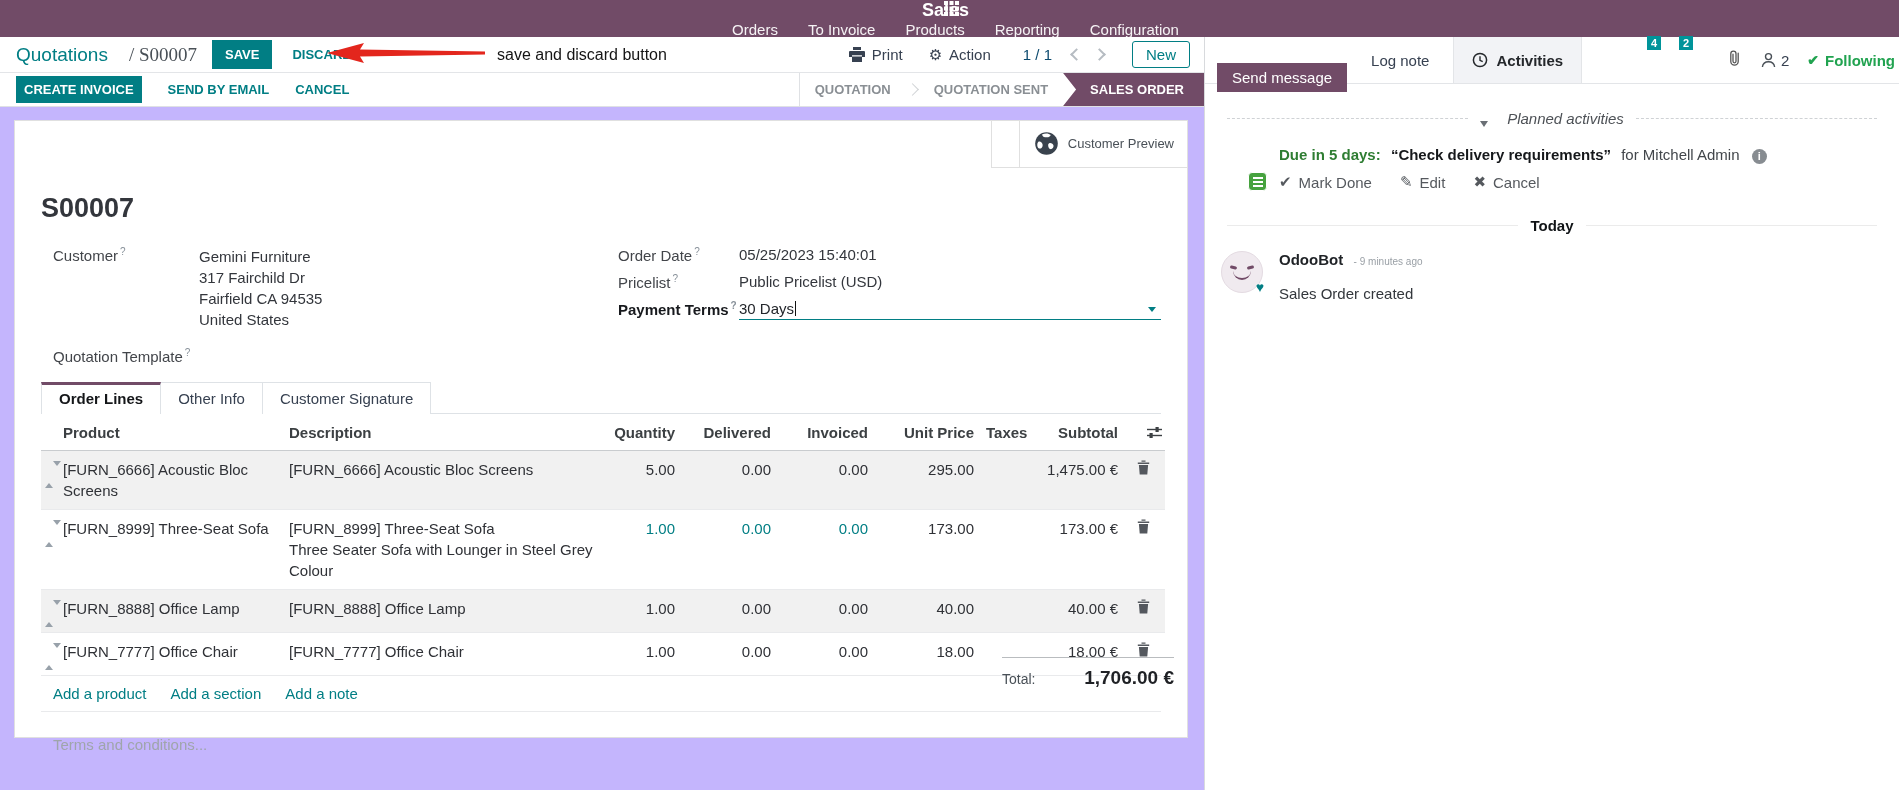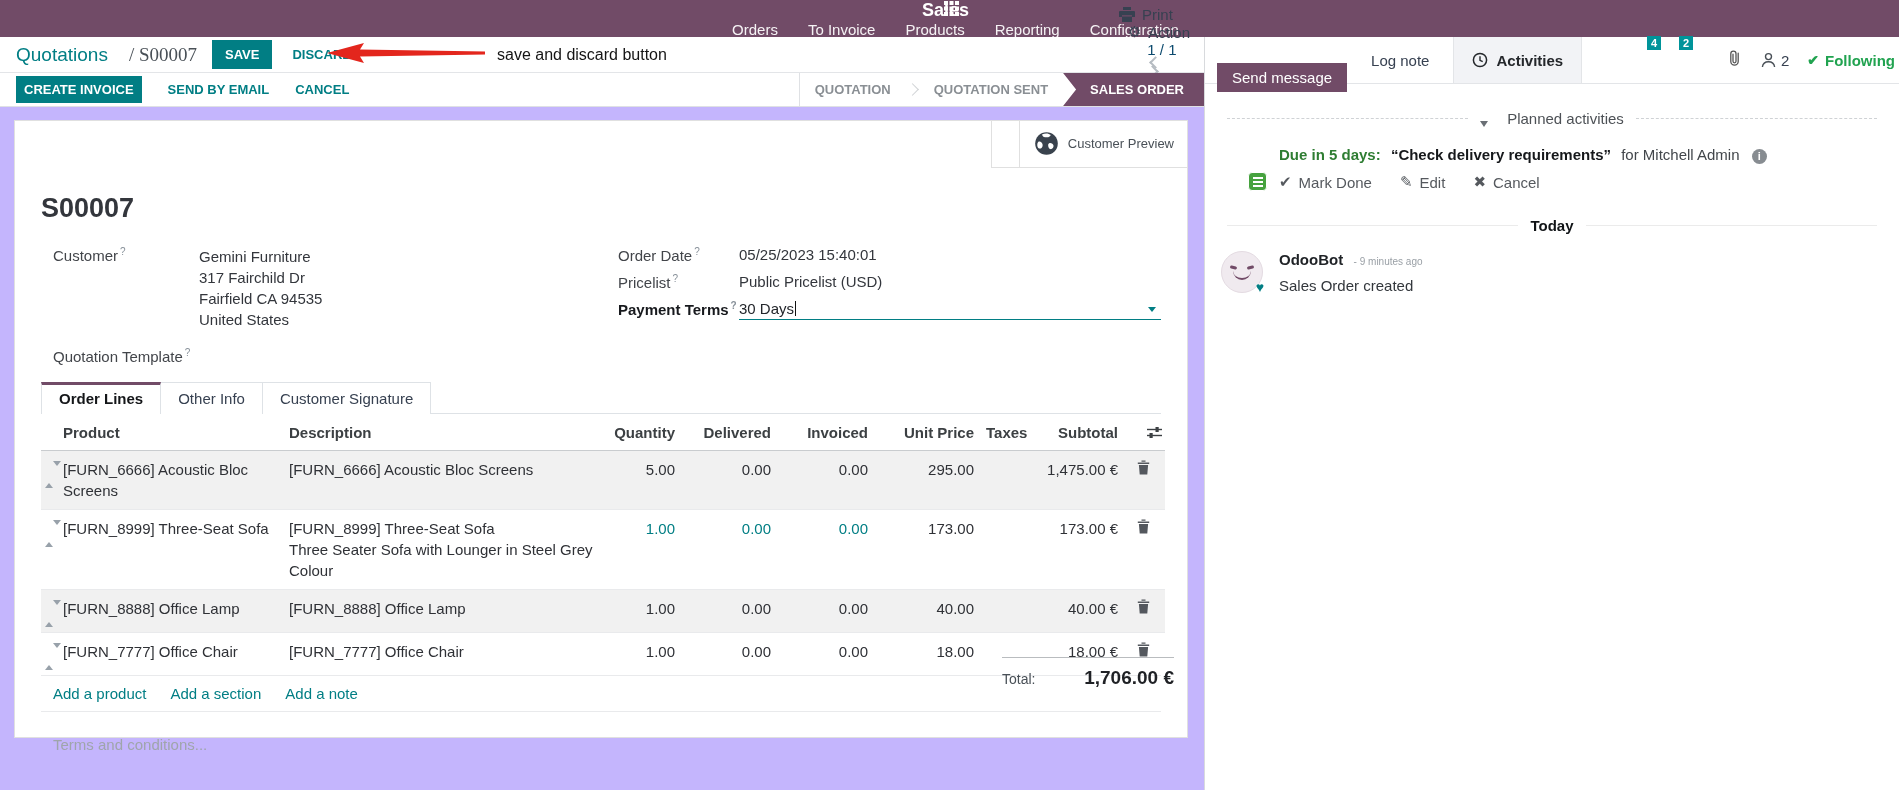--- a/index.html
+++ b/index.html
@@ -25,21 +25,21 @@
   .left-pane { width:1205px; border-right:1px solid #d8dadd; display:flex; flex-direction:column; background:#fff; }
 
   
   .control-row { height:36px; border-bottom:1px solid #e3e5e8; display:flex; align-items:center; padding:0 14px 0 16px; position:relative; background:#fff; }
   .bc-link { color:#017E84; font-size:19px; cursor:pointer; }
   .bc-cur  { color:#495057; font-size:19px; margin-left:21px;font-family:Liberation Serif, serif; }
   .btn-save { background:#017E84; color:#fff; border:none; font-size:13px; font-weight:700; padding:7px 13px; margin-left:15px; cursor:pointer; font-family:inherit; }
   .btn-discard { background:none; border:none; color:#017E84; font-size:13px; font-weight:700; margin-left:20px; cursor:pointer; font-family:inherit; }
   .annotation-arrow { position:absolute; left:327px; top:52%; transform:translateY(-50%); }
   .annotation-text { position:absolute; left:497px; top:50%; transform:translateY(-50%); font-size:16px; color:#151515; }
-  .cp-right { margin-left:auto; display:flex; align-items:center; font-size:15px; color:#374151;flex-direction:column; }
+  .cp-right { margin-left:auto; display:flex; align-items:center; font-size:15px; color:#374151; }
   .cp-btn { display:flex; align-items:center; gap:7px; cursor:pointer; }
   .gear-glyph { font-size:15px; color:#374151; }
   .pager { margin-left:32px; color:#0c4a6e; }
   .pg-chev { width:9px; height:9px; border-left:2px solid #b6bcc2; border-bottom:2px solid #b6bcc2; display:inline-block; cursor:pointer; }
   .pg-prev { transform:rotate(45deg); margin-left:20px; }
   .pg-next { transform:rotate(-135deg); margin-left:14px; }
   .btn-new { margin-left:28px; border:1px solid #017E84; color:#017E84; background:#fff; font-size:15px; padding:4px 13px; border-radius:3px; cursor:pointer; font-family:inherit; }
 
   
   .status-row { height:34px; border-bottom:1px solid #dfe1e4; display:flex; align-items:stretch; background:#fff; }
@@ -110,21 +110,21 @@
   .btn-lognote { background:none; border:none; font-size:15px; color:#374151; margin-left:24px; cursor:pointer; font-family:inherit; }
   .btn-activities { margin-left:24px; height:100%; display:flex; align-items:center; gap:8px; padding:0 18px; background:#f2f3f6; border-left:1px solid #e3e5e8; border-right:1px solid #e3e5e8; font-size:15px; font-weight:600; color:#24272b; cursor:pointer; }
   .ch-top-right { margin-left:auto; display:flex; align-items:center; gap:18px; padding-right:4px; }
   .followers { display:flex; align-items:center; gap:5px; font-size:15px; color:#374151; cursor:pointer; }
   .following { display:flex; align-items:center; gap:6px; font-size:15px; color:#21a350; font-weight:600; cursor:pointer; white-space:nowrap; }
   .check-glyph { font-size:14px; }
 
   .divider { display:flex; align-items:center; margin:26px 10px 0 10px; font-size:15px; color:#4d5156; }
   .divider .dline { flex:1; border-top:1px dashed #cfd2d5; margin:0 12px; }
   .divider .sline { flex:1; border-top:1px solid #ebebeb; margin:0 12px; }
-  .divider .hdr { display:flex; align-items:flex-end; gap:19px; }
+  .divider .hdr { display:flex; align-items:flex-end; gap:19px;font-style:italic; }
   .caret-down { width:0; height:0; border-left:4.5px solid transparent; border-right:4.5px solid transparent; border-top:6px solid #6a6f75; }
   .today-label { font-weight:700; color:#111417; }
 
   .activity { display:flex; gap:16px; margin:18px 16px 0 16px; }
   .av-wrap { position:relative; width:42px; height:42px; flex-shrink:0; }
   .avatar40 { width:42px; height:42px; border-radius:50%; background:radial-gradient(circle at 50% 35%, #b59274 0 45%, #61503f 46% 100%); }
   .act-badge { position:absolute; right:-4px; bottom:-4px; width:19px; height:19px; border-radius:4px; background:#46a23e; border:1.5px solid #fff; }
   .act-badge i { position:absolute; left:3.5px; top:4px; width:10px; height:2px; background:#fff; box-shadow:0 4px 0 #fff, 0 8px 0 #fff; }
   .act-line1 { font-size:15px; line-height:20px; }
   .act-due { color:#2e7d32; font-weight:700; }
@@ -135,21 +135,21 @@
   .act-actions .act-btn { display:flex; gap:7px; align-items:center; cursor:pointer; }
 
   .message { display:flex; gap:16px; margin:17px 16px 0 16px; }
   .bot-avatar { position:relative; width:42px; height:42px; border-radius:50%; background:#f0eaef; border:1px solid #e4dbe2; flex-shrink:0; }
   .bot-eye { position:absolute; top:14px; width:7px; height:3px; border-radius:3px; background:#714B67; }
   .bot-eye.l { left:8px; transform:rotate(14deg); } .bot-eye.r { right:8px; transform:rotate(-14deg); }
   .bot-smile { position:absolute; left:11px; top:18px; width:18px; height:10px; border:2px solid #714B67; border-top:none; border-left:none; border-right:none; border-radius:0 0 10px 10px; }
   .bot-heart { position:absolute; right:-2px; bottom:-3px; color:#017E84; font-size:14px; text-shadow:0 0 2px #fff; }
   .msg-author { font-size:15px; font-weight:700; color:#1f2226; }
   .msg-time { font-size:10px; color:#9aa0a6; margin-left:6px; font-weight:400; }
-  .msg-body { margin-top:8px; font-size:15px; color:#33373c; }
+  .msg-body { margin-top:16px; font-size:15px; color:#33373c; }
 </style>
 </head>
 <body>
 
 <div class="screen">
 
   <header class="topbar">
     <span class="apps-icon">
         <i></i>
       </span>

